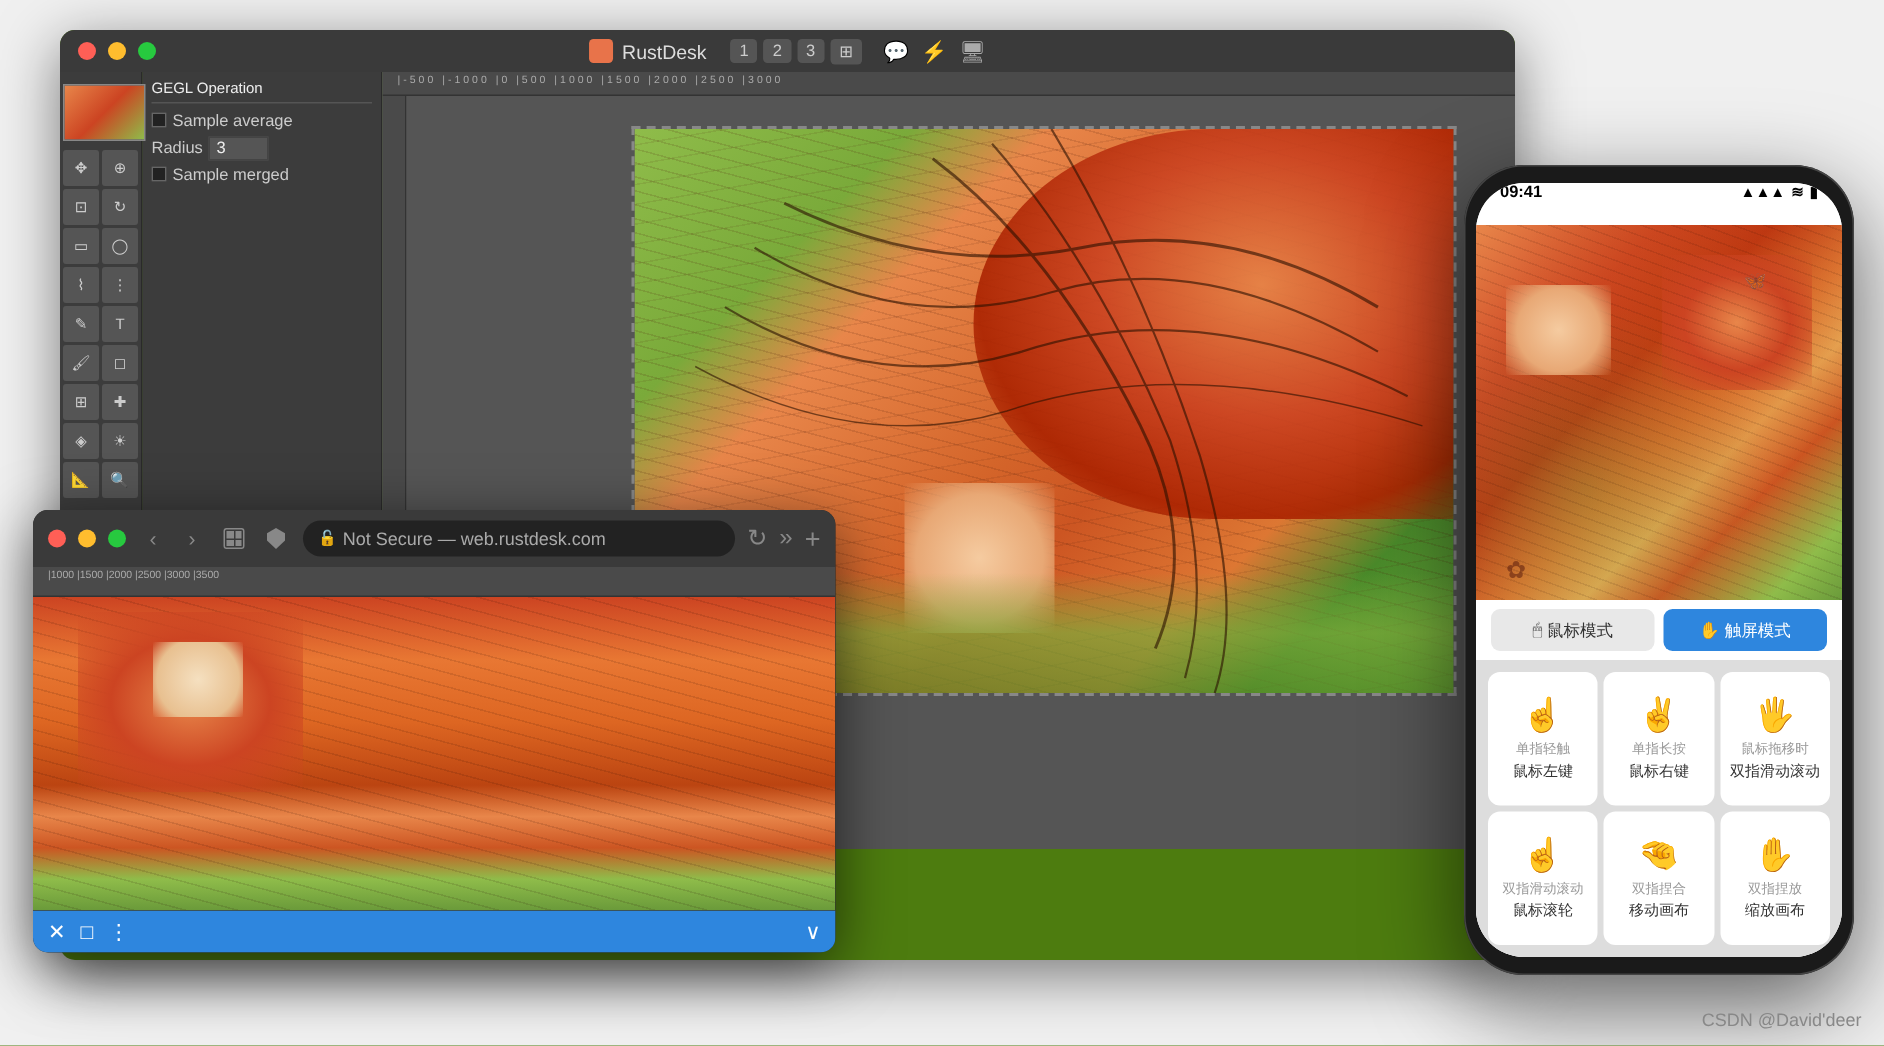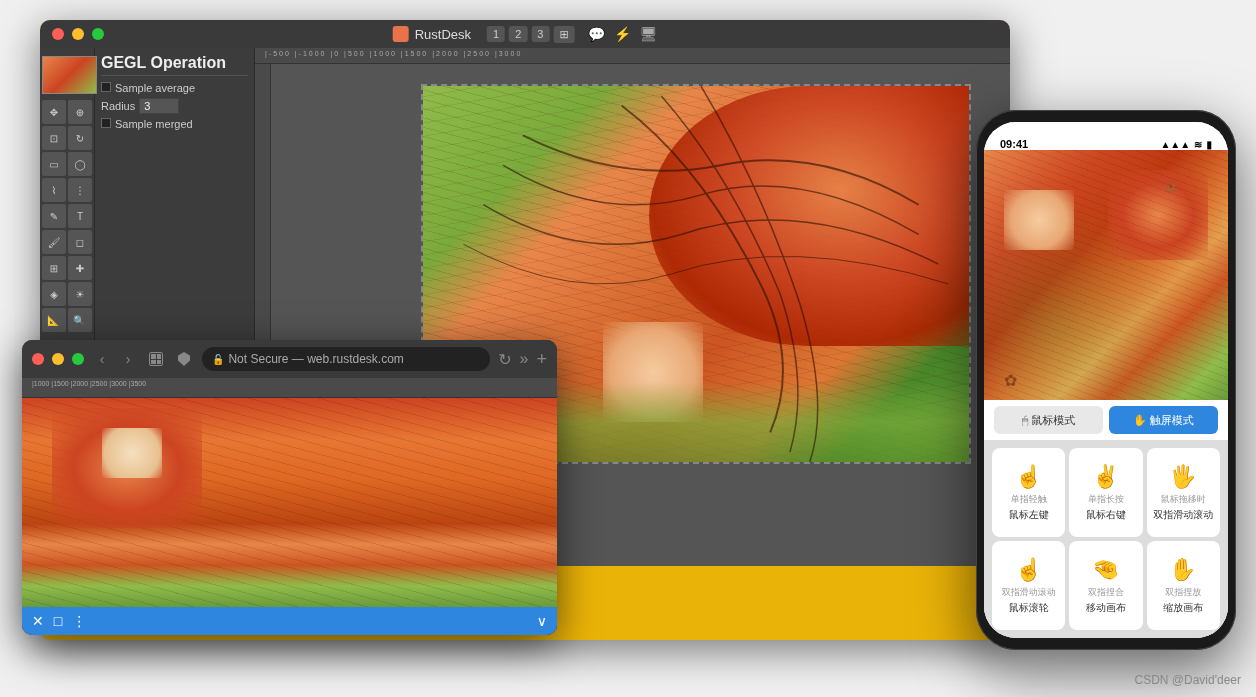--- a/index.html
+++ b/index.html
@@ -12,21 +12,21 @@
       position: relative;
     }
 
     
     .gimp-window {
       position: absolute;
       top: 20px;
       left: 40px;
       width: 970px;
       height: 620px;
-      background: #eab308;
+      background: #4d7c0f;
       border-radius: 10px;
       box-shadow: 0 10px 40px rgba(0,0,0,0.5);
       overflow: hidden;
     }
 
     .gimp-titlebar {
       height: 28px;
       background: #3a3a3a;
       display: flex;
       align-items: center;
@@ -150,22 +150,22 @@
     .gimp-options {
       width: 160px;
       background: #3c3c3c;
       border-right: 1px solid #2a2a2a;
       padding: 6px;
       flex-shrink: 0;
       font-size: 11px;
       color: #ccc;
     }
     .options-title {
-      font-size: 16px;
-      font-weight: bold;
+      font-size: 10px;
+      font-weight: normal;
       color: #eee;
       margin-bottom: 6px;
       border-bottom: 1px solid #555;
       padding-bottom: 3px;
     }
     .options-row {
       display: flex;
       align-items: flex-start;
       gap: 4px;
       margin-bottom: 4px;
@@ -390,21 +390,21 @@
       background: #f5f5f5;
       border-radius: 32px;
       overflow: hidden;
       display: flex;
       flex-direction: column;
     }
     .phone-status-bar {
       height: 28px;
       background: #fff;
       display: flex;
-      align-items: flex-end;
+      align-items: flex-start;
       padding: 0 16px;
       font-size: 11px;
       font-weight: 600;
       color: #000;
     }
     .phone-time { flex: 1; }
     .phone-status-icons {
       display: flex;
       gap: 4px;
       align-items: center;

